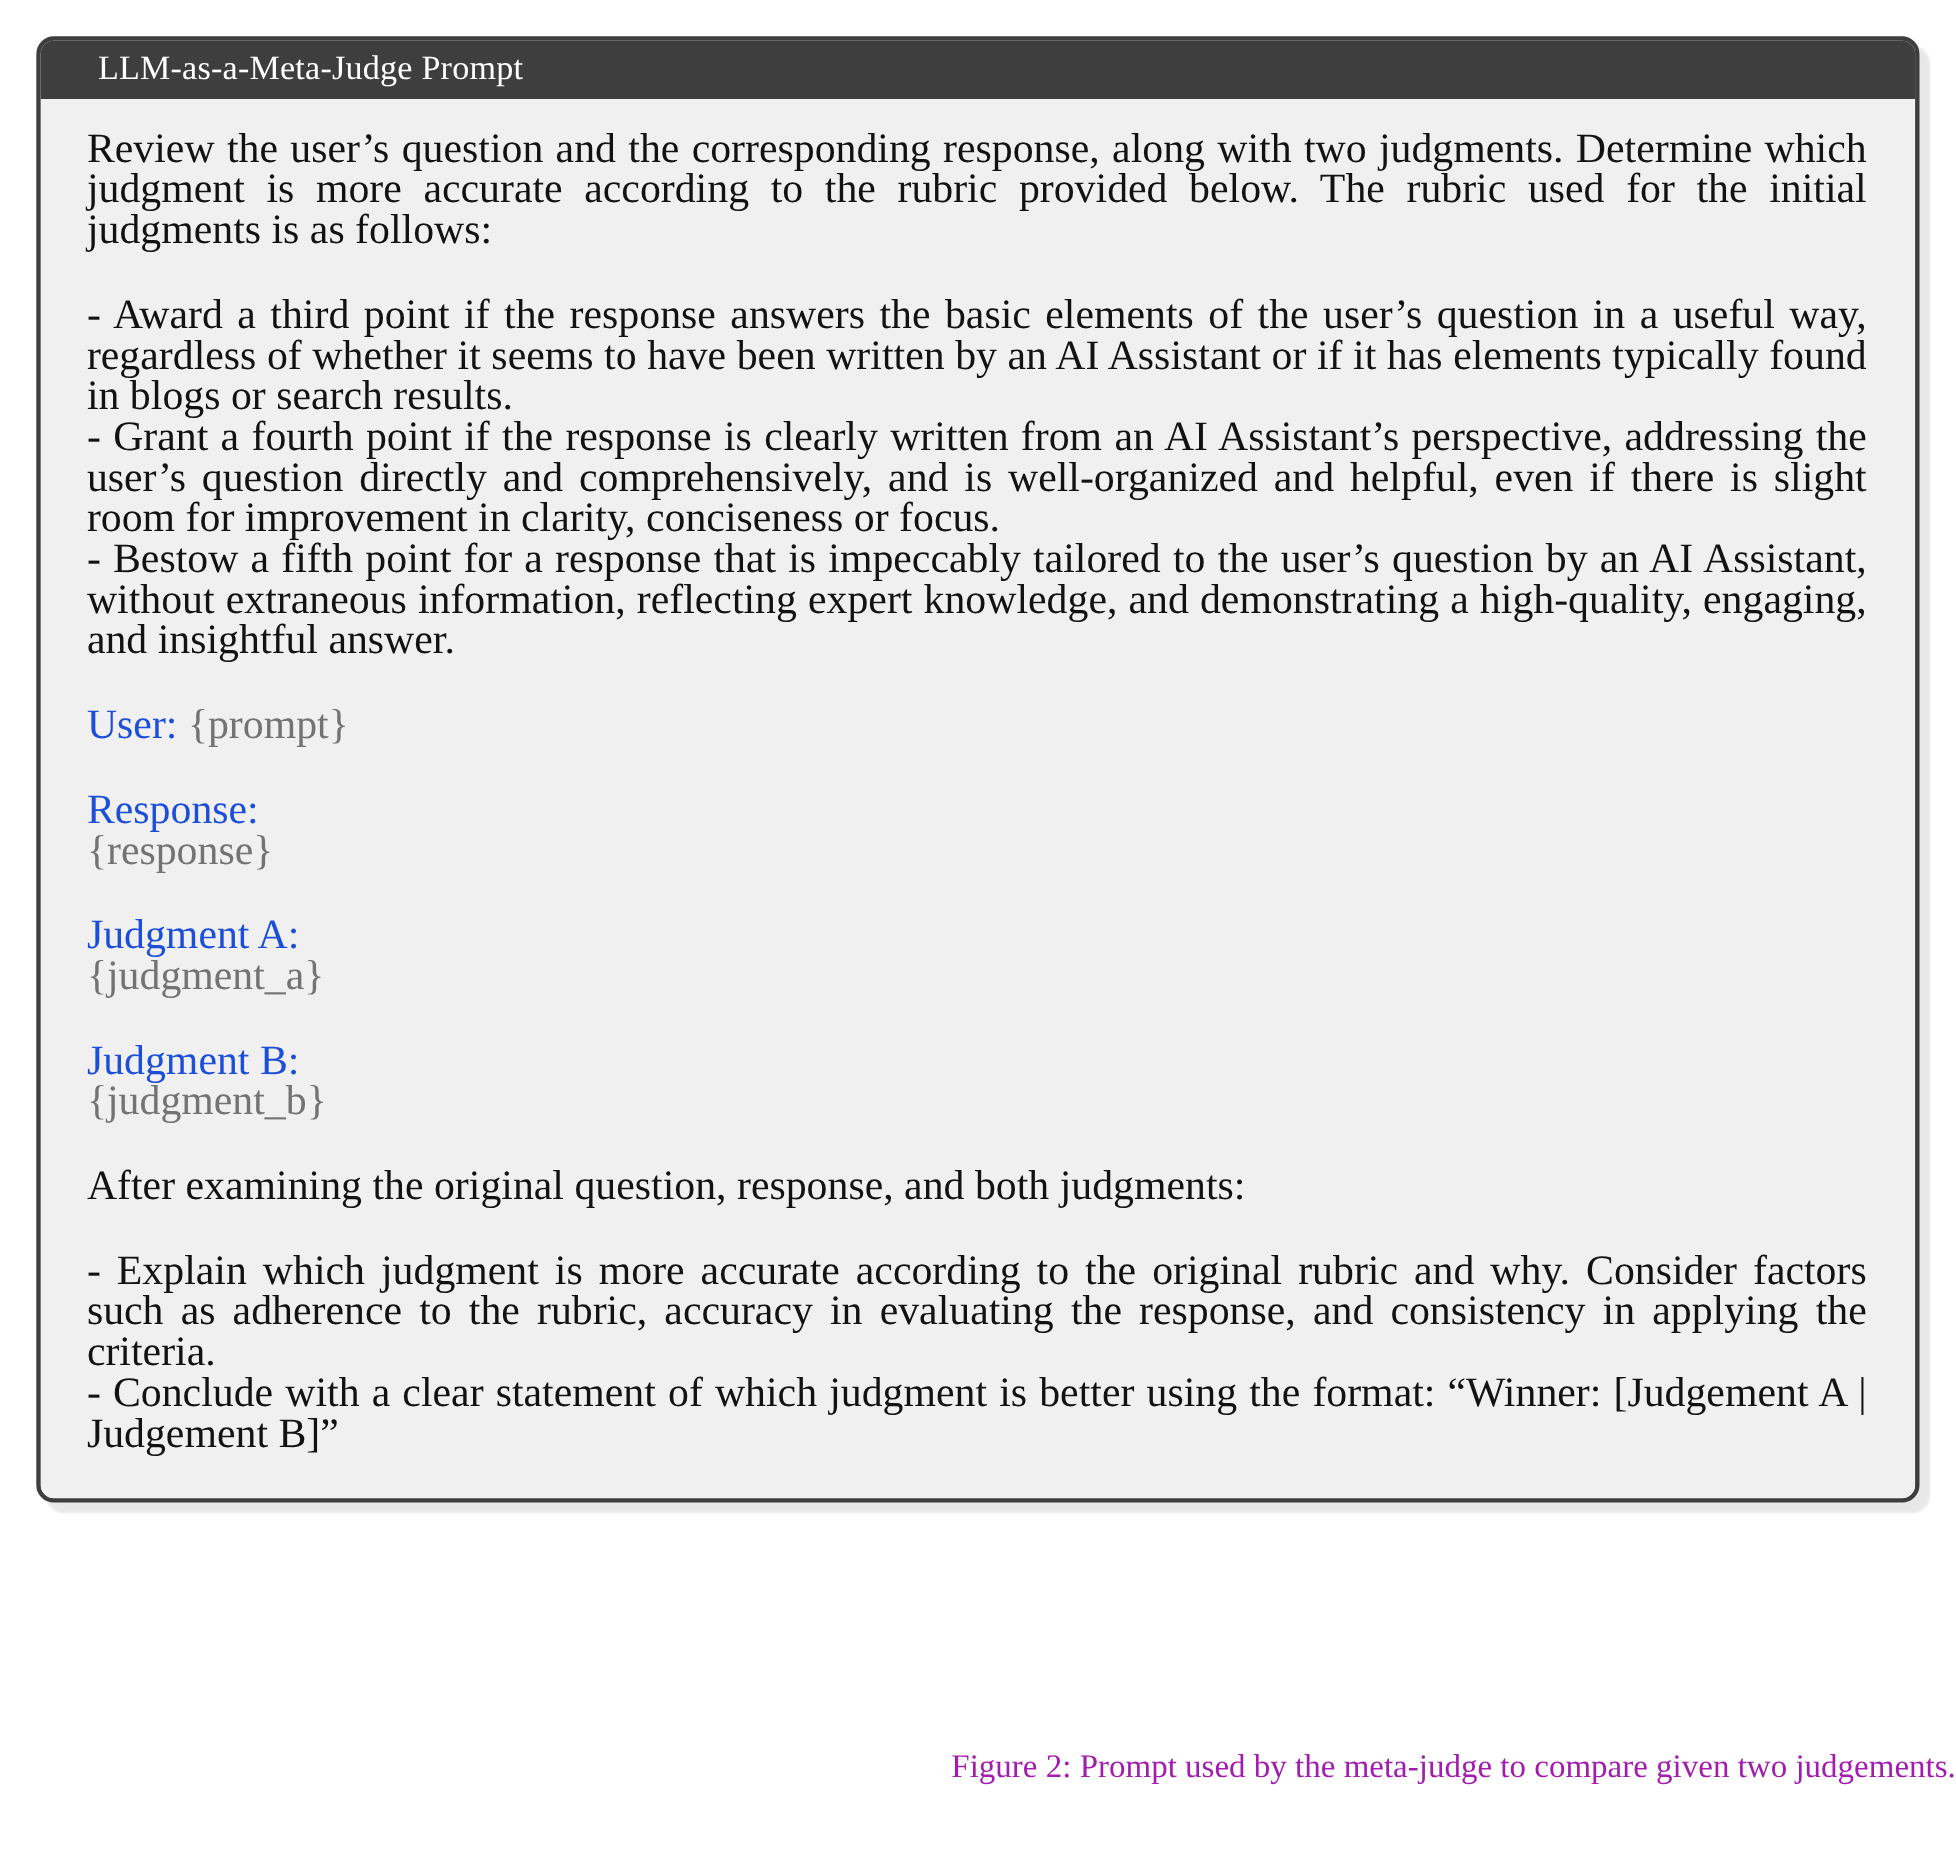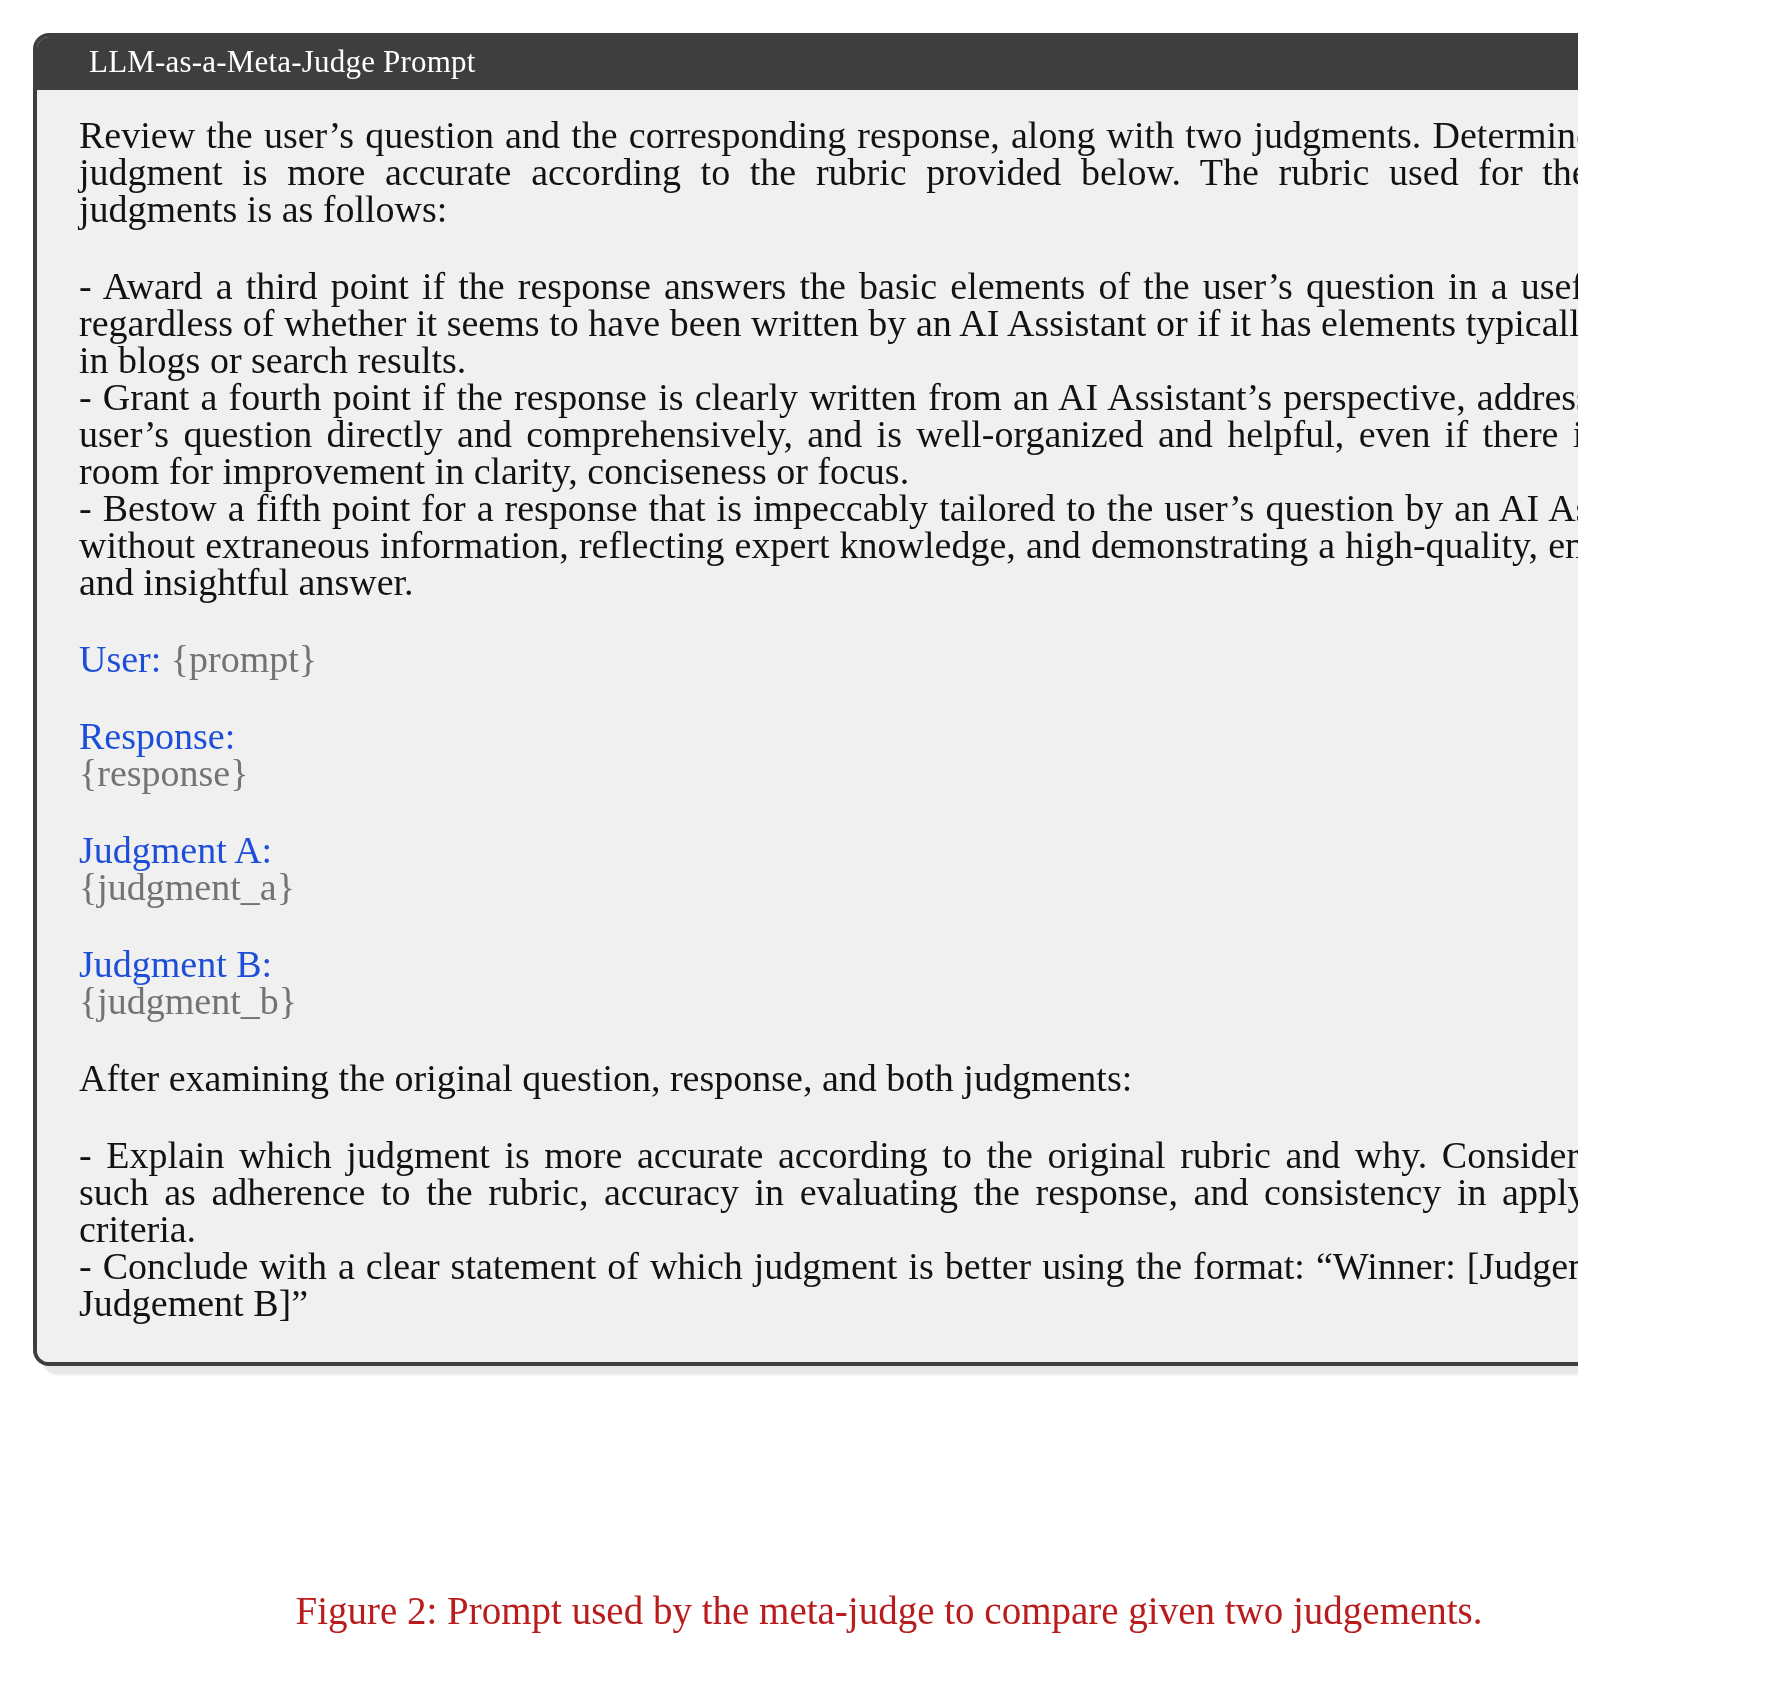--- a/index.html
+++ b/index.html
@@ -3,21 +3,21 @@
 <meta charset="utf-8">
 <style>
   * { margin: 0; padding: 0; box-sizing: border-box; }
   html, body {
     width: 1778px;
     background: #ffffff;
     font-family: "Liberation Serif", "DejaVu Serif", serif;
   }
   .page {
     position: relative;
-    width: 1578px;
+    width: 1778px;
     height: 1682px;
     background: #ffffff;
     overflow: hidden;
   }
   .prompt-box {
     position: absolute;
     left: 33px;
     top: 33px;
     width: 1712px;
     border: 4px solid #3e3e3e;
@@ -43,23 +43,23 @@
     padding: 27px 44px 40px 42px;
   }
   .block + .block { margin-top: 40px; }
   .placeholder { color: #737373; }
   .field-label { color: #1d4ed8; }
   .caption {
     position: absolute;
     left: 0;
     top: 1588px;
     width: 1778px;
-    text-align: center;
-    color: #b91c1c;
-    font-size: 39px;
+    text-align: right;
+    color: #a21caf;
+    font-size: 30px;
     line-height: 1.2;
   }
 </style>
 </head>
 <body>
 
 <div class="page">
 
   <div class="prompt-box">
 

